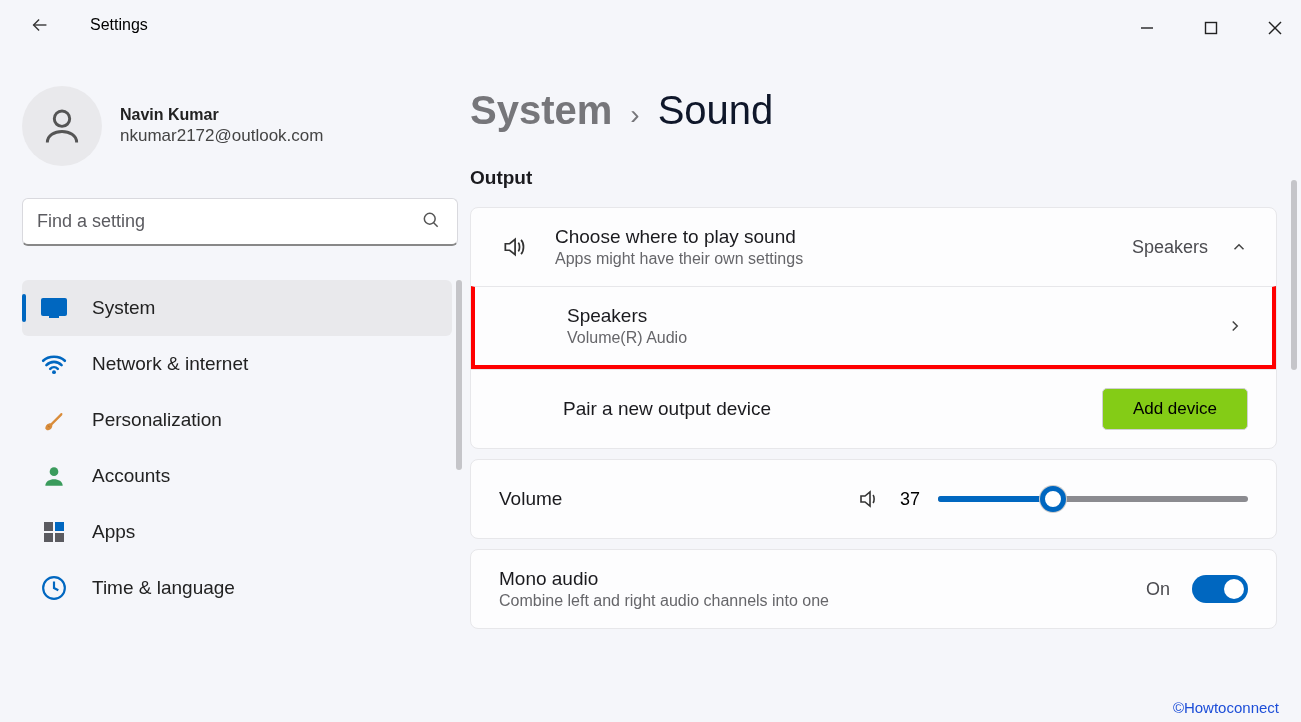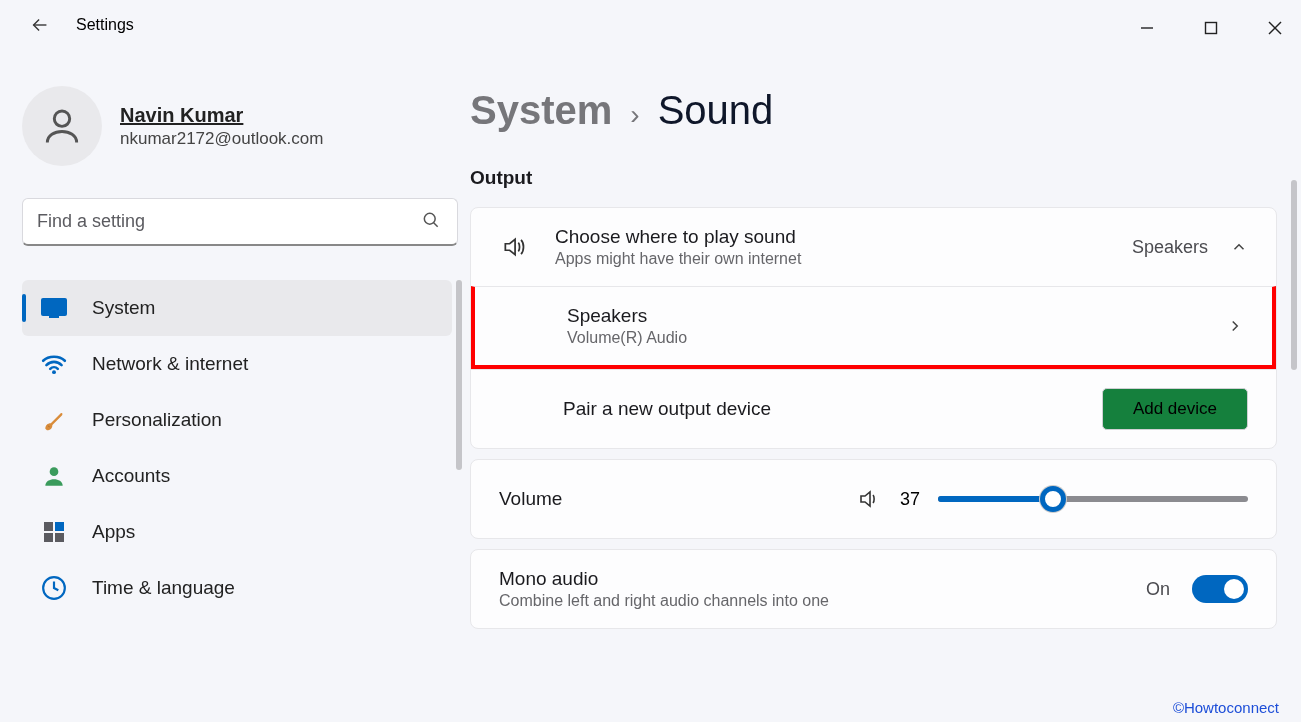--- a/index.html
+++ b/index.html
@@ -1,29 +1,29 @@
 <!DOCTYPE html>
 <html><head>
 <meta charset="utf-8">
 <style>
   * { box-sizing: border-box; margin: 0; padding: 0; font-family: "Segoe UI", -apple-system, sans-serif; }
   body { background: #f5f6fa; width: 1301px; height: 722px; overflow: hidden; position: relative; }
 
-  .titlebar { height: 50px; display: flex; align-items: center; padding-left: 22px; }
+  .titlebar { height: 50px; display: flex; align-items: center; padding-left: 22px; gap: 14px; }
   .back-btn { width: 36px; height: 36px; display:flex; align-items:center; justify-content:center; cursor:pointer; }
   .title { font-size: 16px; margin-left: 18px; }
   .win-controls { position:absolute; right:8px; top:14px; display:flex; gap:28px; }
   .win-btn { width:36px; height:28px; display:flex; align-items:center; justify-content:center; cursor:pointer; }
 
   .layout { display:flex; height: calc(100% - 50px); }
 
   .sidebar { width: 470px; padding-left: 22px; padding-right: 10px; display:flex; flex-direction:column; }
   .profile { display:flex; align-items:center; gap:18px; margin-top: 36px; margin-bottom: 32px; }
   .avatar { width: 80px; height: 80px; border-radius: 50%; background: #e9e9ec; display:flex; align-items:center; justify-content:center; }
-  .profile-name { font-size: 20px; font-weight: 600; color:#222;text-decoration:underline; }
+  .profile-name { font-size: 16px; font-weight: 600; color:#222; }
   .profile-email { font-size: 17px; color:#444; margin-top:2px;text-align:center; }
 
   .search-wrap { position:relative; width: 436px; height: 48px; background:#fff; border:1px solid #d9d9de; border-bottom:2px solid #888; border-radius:6px; display:flex; align-items:center; padding:0 14px; margin-bottom: 34px; }
   .search-input { border:none; outline:none; font-size:18px; width:100%; background:transparent; }
   .search-input::placeholder { color:#5b5b60; }
   .search-icon { position:absolute; right:16px; top:50%; transform:translateY(-50%); }
 
   .nav { position:relative; }
   .nav-item { display:flex; align-items:center; height: 56px; padding-left: 18px; gap: 24px; border-radius: 6px; cursor:pointer; font-size: 19px; color:#222; width: 430px; }
   .nav-item.active { background:#e9e9ec; }
@@ -41,21 +41,21 @@
   .card { background:#fdfdfe; border:1px solid #e7e7ea; border-radius:8px; margin-bottom:10px; }
   .row { display:flex; align-items:center; padding: 18px 28px; min-height: 78px; }
   .row + .row { border-top:1px solid #e7e7ea; }
   .row-icon { width:40px; display:flex; align-items:center; }
   .row-text { flex:1; }
   .row-title { font-size:19px; color:#1a1a1e; }
   .row-sub { font-size:16px; color:#66666a; margin-top:2px; }
   .row-right { display:flex; align-items:center; gap:22px; color:#4b4b50; font-size:18px; }
   .highlight { border:4px solid #ff0000; }
   .indent { padding-left: 92px; }
-  .add-btn { border:1px solid #d0d0d4; background:#15803d; border-radius:5px; padding:10px 30px; font-size:17px; cursor:pointer; }
+  .add-btn { border:1px solid #d0d0d4; background:#84cc16; border-radius:5px; padding:10px 30px; font-size:17px; cursor:pointer; }
   .slider-wrap { display:flex; align-items:center; gap:18px; }
   .slider-track { position:relative; width:310px; height:6px; background:#8b8b90; border-radius:3px; }
   .slider-fill { position:absolute; left:0; top:0; height:6px; background:#0067c0; border-radius:3px; }
   .slider-thumb { position:absolute; top:50%; transform:translate(-50%,-50%); width:26px; height:26px; background:#fff; border:5px solid #0067c0; border-radius:50%; box-shadow:0 0 0 1px #ccc; }
   .toggle { width:56px; height:28px; background:#0067c0; border-radius:14px; position:relative; cursor:pointer; }
   .toggle::after { content:""; position:absolute; right:4px; top:4px; width:20px; height:20px; background:#fff; border-radius:50%; }
   .main-scroll { position:absolute; right:4px; top:180px; width:6px; height:190px; background:#c5c5c9; border-radius:4px; }
   .watermark { position:absolute; right:22px; bottom:6px; font-size:15px; color:#1d4ed8; }
 </style>
 </head>
@@ -191,21 +191,21 @@
       <div class="row">
         <div class="row-icon">
           <svg width="30" height="26" viewBox="0 0 24 24" fill="none" stroke="#333" stroke-width="1.6">
               <path d="M4 9v6h4l5 4V5L8 9H4z"></path>
               <path d="M16 8c1.5 1.5 1.5 6.5 0 8"></path>
               <path d="M18.5 5.5c3 3 3 10 0 13"></path>
             </svg>
         </div>
         <div class="row-text" style="margin-left:16px;">
           <div class="row-title">Choose where to play sound</div>
-          <div class="row-sub">Apps might have their own internet</div>
+          <div class="row-sub">Apps might have their own settings</div>
         </div>
         <div class="row-right">
           <span>Speakers</span>
           <svg width="18" height="18" viewBox="0 0 24 24" fill="none" stroke="#444" stroke-width="2">
               <path d="M6 15l6-6 6 6"></path>
             </svg>
         </div>
       </div>
 
       <div class="row highlight indent">

